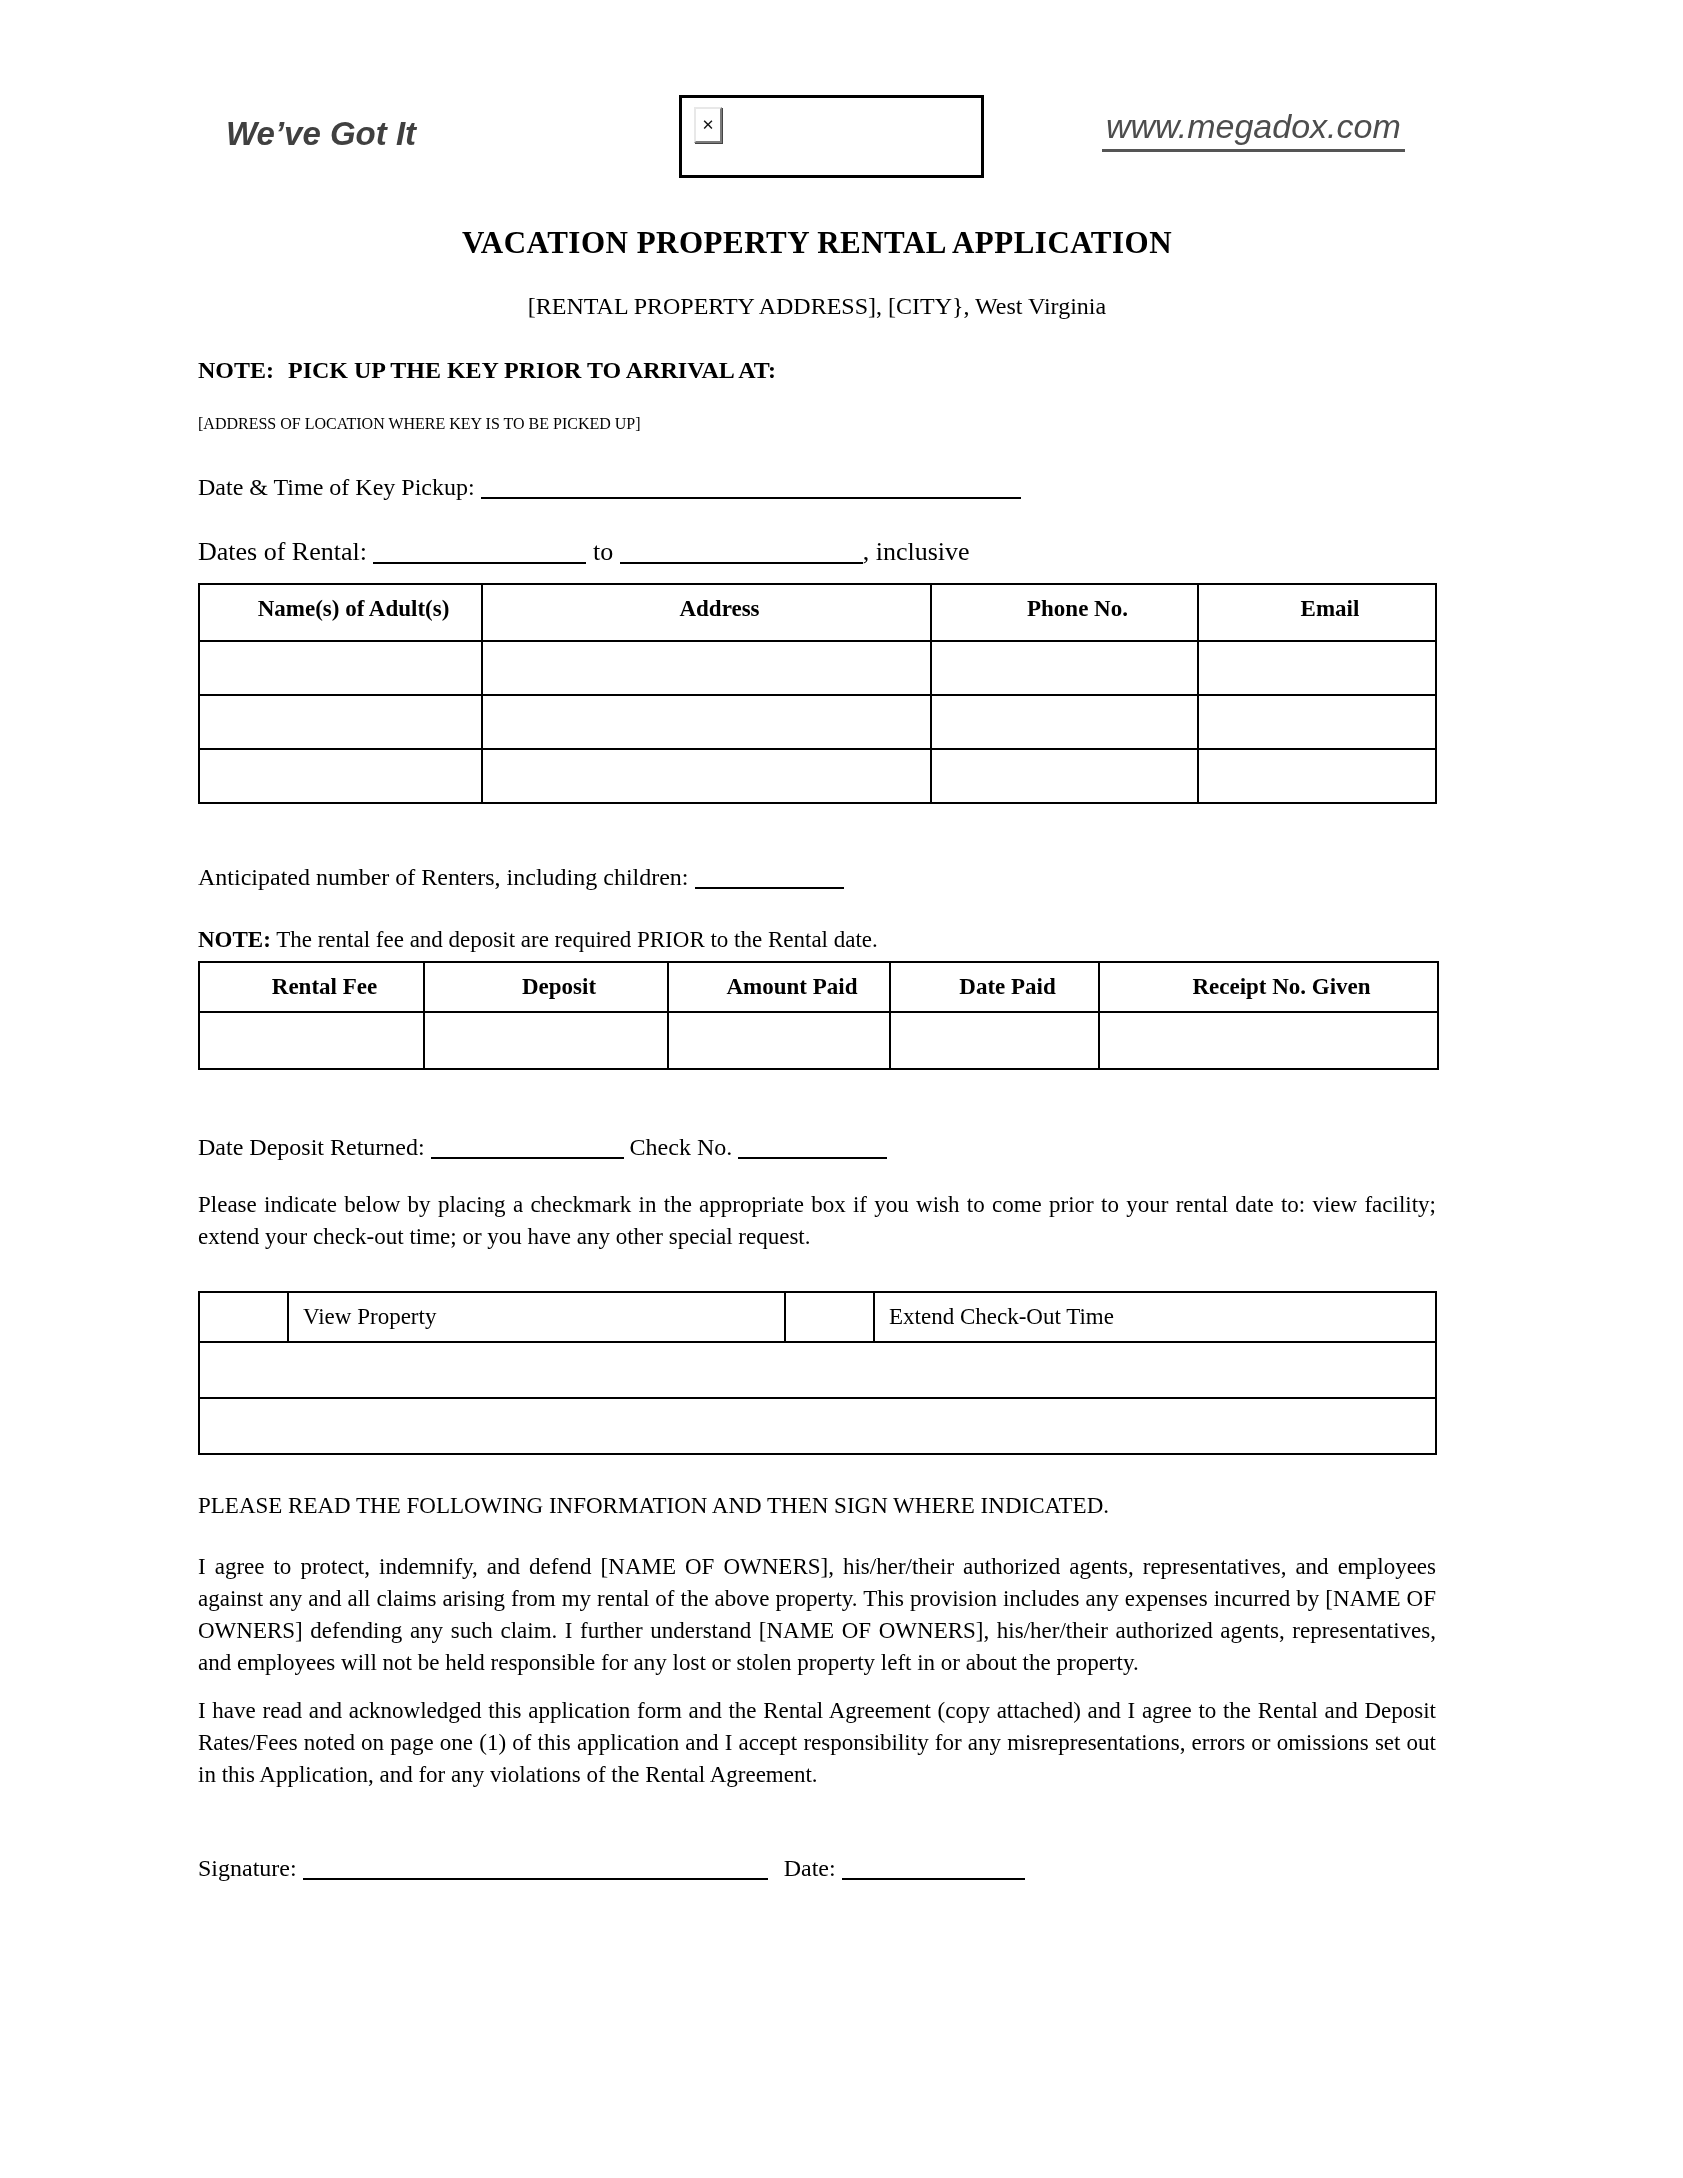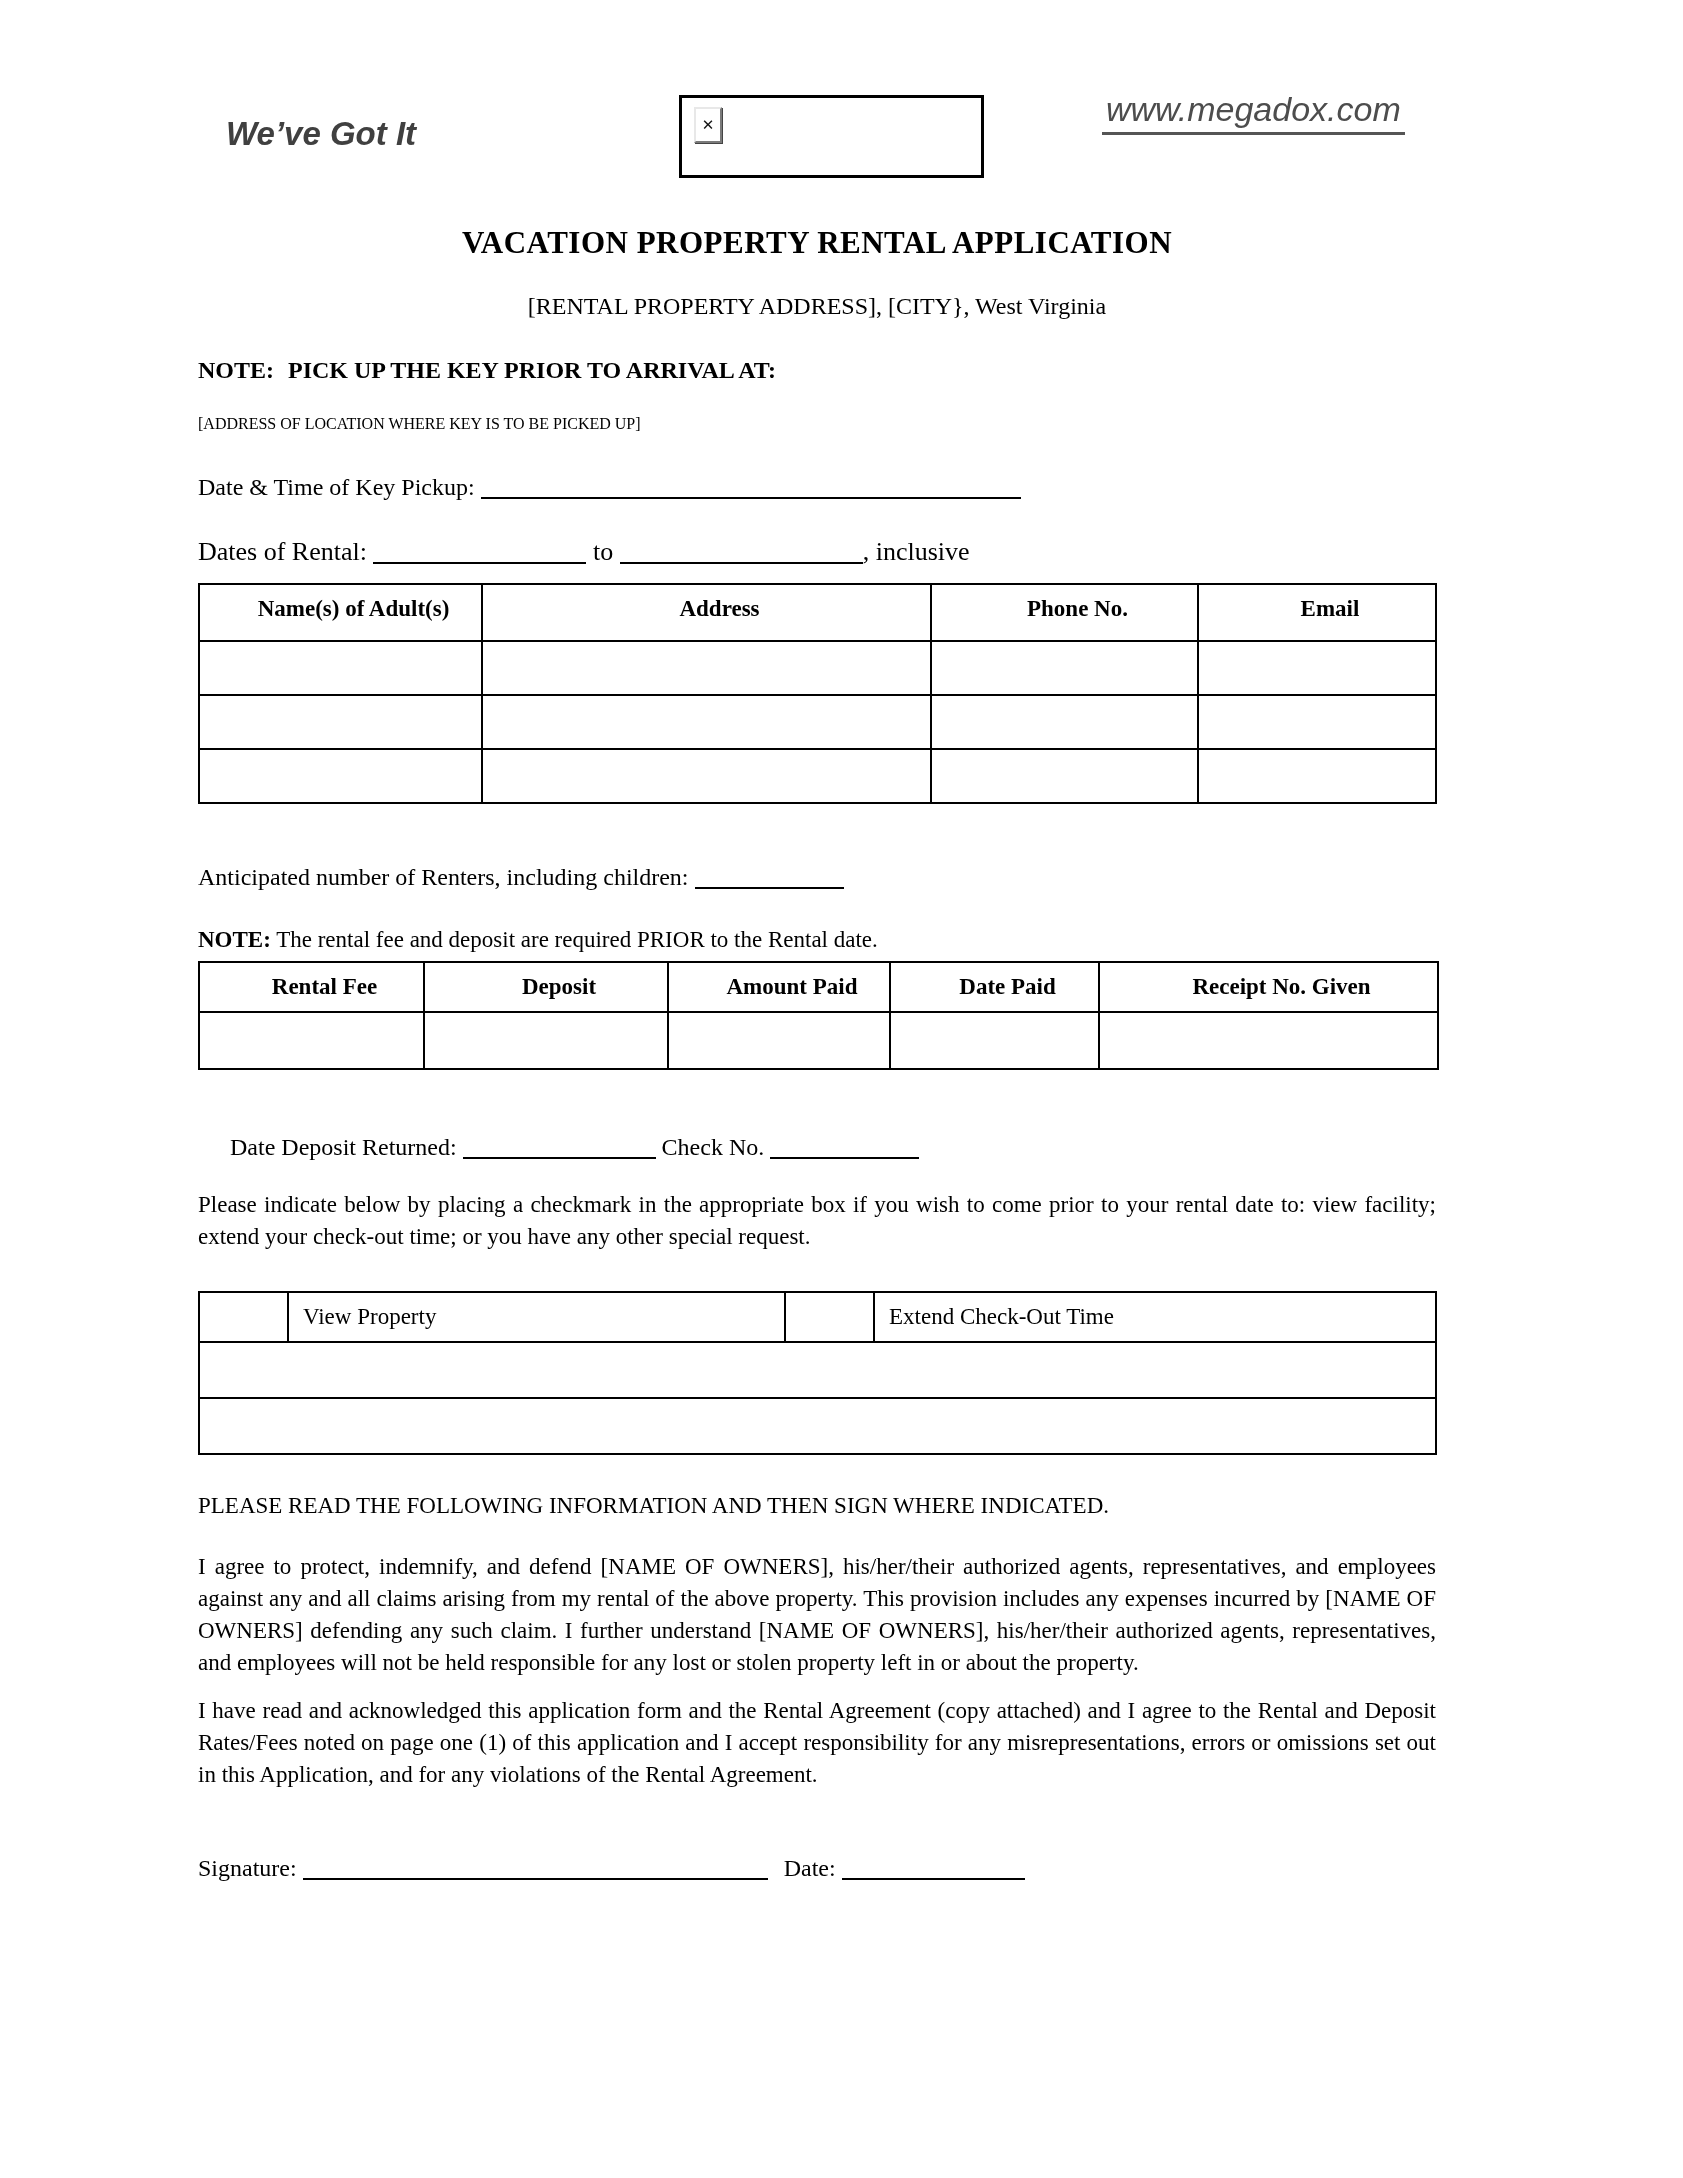--- a/index.html
+++ b/index.html
@@ -34,21 +34,21 @@
     border:2px solid;
     border-color:#e8e8e8 #7a7a7a #7a7a7a #e8e8e8;
     box-shadow:1px 1px 0 #444;
     display:flex; align-items:center; justify-content:center;
   }
   .img-ph .glyph {
     font-family:"DejaVu Sans", sans-serif;
     font-size:15px; font-weight:bold; color:#111; line-height:1;
   }
   .site {
-    position:absolute; left:1102px; top:90px;
+    position:absolute; left:1102px; top:107px;
     font-family:"Liberation Sans", sans-serif;
     font-size:34px; font-style:italic;
     color:#4d4d4d; text-decoration:none;
     border-bottom:3px solid #555;
     padding:0 4px 3px 4px;
     cursor:pointer;
   }
 
   
   .main {
@@ -90,21 +90,21 @@
   .adults { margin-top:12px; }
   .adults th { height:57px; vertical-align:top; padding-top:8px; }
   .adults td { height:54px; }
   .payment { margin-top:4px; }
   .payment th { height:50px; vertical-align:middle; }
   .payment td { height:57px; }
 
   .renters-line { margin-top:55px; font-size:24px; line-height:36px; }
   .fee-note { margin-top:28px; font-size:23px; line-height:34px; }
   .fee-note b { font-weight:bold; }
-  .deposit-line { margin-top:59px; font-size:24px; line-height:36px;margin-left:32px; }
+  .deposit-line { margin-top:59px; font-size:24px; line-height:36px; }
   .intro { margin-top:24px; text-align:justify; }
 
   .opts { margin-top:38px; }
   .opts td { vertical-align:middle; }
   .opts .r1 td { height:50px; }
   .opts .r2 td { height:50px; }
   .opts .rwide td { height:56px; }
   .opts td.lbl { padding-left:14px; font-size:23px;border-radius:19px; }
 
   .please-read { margin-top:34px; font-size:23px; line-height:34px; }

